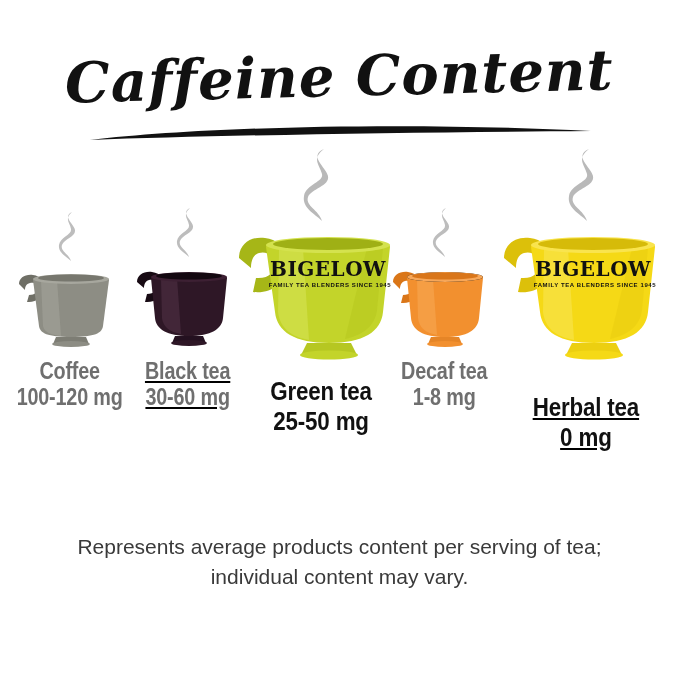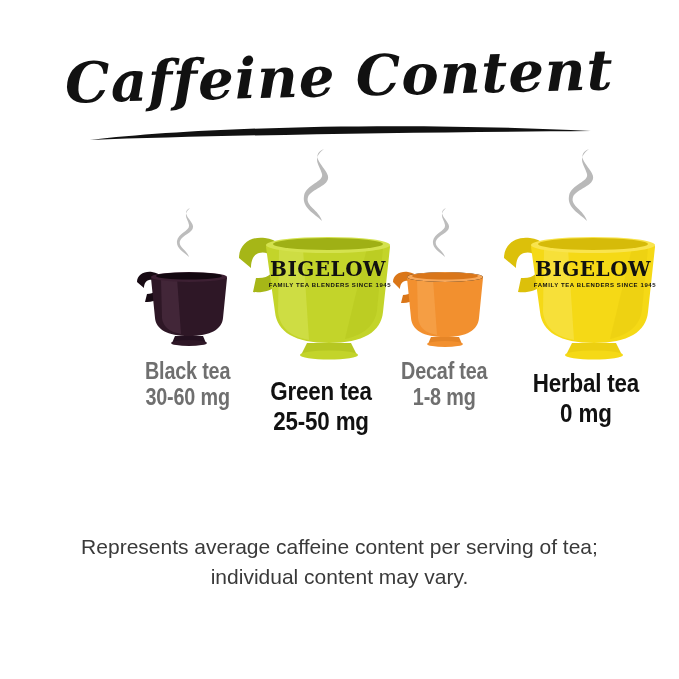--- a/index.html
+++ b/index.html
@@ -74,22 +74,42 @@
 
   <div class="title-wrap">
     <span class="title">Caffeine Content</span>
   </div>
   <svg class="title-swash" viewBox="0 0 505 22">
     <path d="M2,20 C120,6 330,2 503,11 C340,12 130,15 2,20 Z" fill="#111"></path>
   </svg>
 
   <div class="cups-row">
 
-
-    <div class="cup-cell" style="left:124px;top:56px;width:128px;">
+    <div class="cup-cell" style="left:6px;top:62px;width:128px;">
+      <div class="cup-art" style="width:118px;height:90px;">
+        <svg class="steam" style="top:-52px;" width="30" height="54" viewBox="0 0 30 54">
+          <path d="M17,2 C7,7 19,14 20,20 C21,27 9,29 7,35 C5,41 14,44 16,51 C11,46 3,43 4,35 C5,27 17,25 16,19 C15,13 9,9 17,2 Z" fill="#bdbdbd"></path>
+        </svg>
+        <svg width="118" height="90" viewBox="0 0 118 90">
+          <path d="M8,22 C8,16 14,12 22,13 C30,14 34,20 33,27 C32,35 25,41 16,40 L18,33 C24,33 27,30 27,26 C27,22 23,20 19,21 C15,22 14,25 14,28 Z" fill="#6f6f66"></path>
+          <path d="M24,16 L96,16 C97,16 98,17 98,18 L92,64 C91,71 84,75 60,75 C36,75 29,71 28,64 L22,18 C22,17 23,16 24,16 Z" fill="#8d8d84"></path>
+          <path d="M30,18 L46,18 L50,74 C40,73 33,70 32,64 Z" fill="#a7a79e" opacity=".5"></path>
+          <ellipse cx="60" cy="17" rx="38" ry="5" fill="#a7a79e"></ellipse>
+          <ellipse cx="60" cy="16" rx="33" ry="3.6" fill="#77776e"></ellipse>
+          <path d="M45,75 L75,75 L78,82 L42,82 Z" fill="#7d7d74"></path>
+          <ellipse cx="60" cy="82" rx="19" ry="3" fill="#8d8d84"></ellipse>
+        </svg>
+      </div>
+      <div class="labels muted sz-sm">
+        <div class="lbl-name">Coffee</div>
+        <div class="lbl-amt">100-120 mg</div>
+      </div>
+    </div>
+
+    <div class="cup-cell" style="left:124px;top:56px;width:128px;text-decoration:underline;">
       <div class="cup-art" style="width:118px;height:96px;">
         <svg class="steam" style="top:-50px;" width="30" height="54" viewBox="0 0 30 54">
           <path d="M17,2 C7,7 19,14 20,20 C21,27 9,29 7,35 C5,41 14,44 16,51 C11,46 3,43 4,35 C5,27 17,25 16,19 C15,13 9,9 17,2 Z" fill="#bdbdbd"></path>
         </svg>
         <svg width="118" height="96" viewBox="0 0 118 96">
           <path d="M8,26 C8,19 15,15 23,16 C32,17 36,24 35,32 C34,41 26,47 16,46 L18,38 C25,38 29,34 29,30 C29,25 24,23 20,24 C16,25 15,29 15,32 Z" fill="#170a13"></path>
           <path d="M24,20 L96,20 C97,20 98,21 98,22 L94,62 C93,73 82,80 60,80 C38,80 27,73 26,62 L22,22 C22,21 23,20 24,20 Z" fill="#2e1726"></path>
           <path d="M32,22 L48,22 L52,78 C41,76 34,71 33,62 Z" fill="#5a3a50" opacity=".45"></path>
           <ellipse cx="60" cy="21" rx="38" ry="5" fill="#3d2033"></ellipse>
           <ellipse cx="60" cy="20" rx="33" ry="3.6" fill="#130810"></ellipse>
@@ -164,26 +184,26 @@
           <ellipse cx="93" cy="31" rx="62" ry="8" fill="#f9e44e"></ellipse>
           <ellipse cx="93" cy="30" rx="55" ry="6" fill="#d6bb09"></ellipse>
           <path d="M72,129 L116,129 L122,141 L66,141 Z" fill="#eccf11"></path>
           <ellipse cx="94" cy="141" rx="29" ry="4.5" fill="#f5d916"></ellipse>
           <g>
             <text x="93" y="62" text-anchor="middle" font-family="DejaVu Serif, serif" font-weight="700" font-size="20" letter-spacing="0.5" fill="#111">BIGELOW</text>
             <text x="95" y="73" text-anchor="middle" font-family="Liberation Sans, sans-serif" font-weight="700" font-size="6" letter-spacing="0.6" fill="#111">FAMILY TEA BLENDERS SINCE 1945</text>
           </g>
         </svg>
       </div>
-      <div class="labels dark sz-lg" style="margin-top:2px;">
+      <div class="labels dark sz-lg" style="margin-top:26px;text-decoration:underline;">
         <div class="lbl-name">Herbal tea</div>
         <div class="lbl-amt">0 mg</div>
       </div>
     </div>
 
   </div>
 
   <div class="footer">
-    <div>Represents average caffeine content per serving of tea;</div>
+    <div>Represents average products content per serving of tea;</div>
     <div>individual content may vary.</div>
   </div>
 
 </div>
 
 </body></html>

